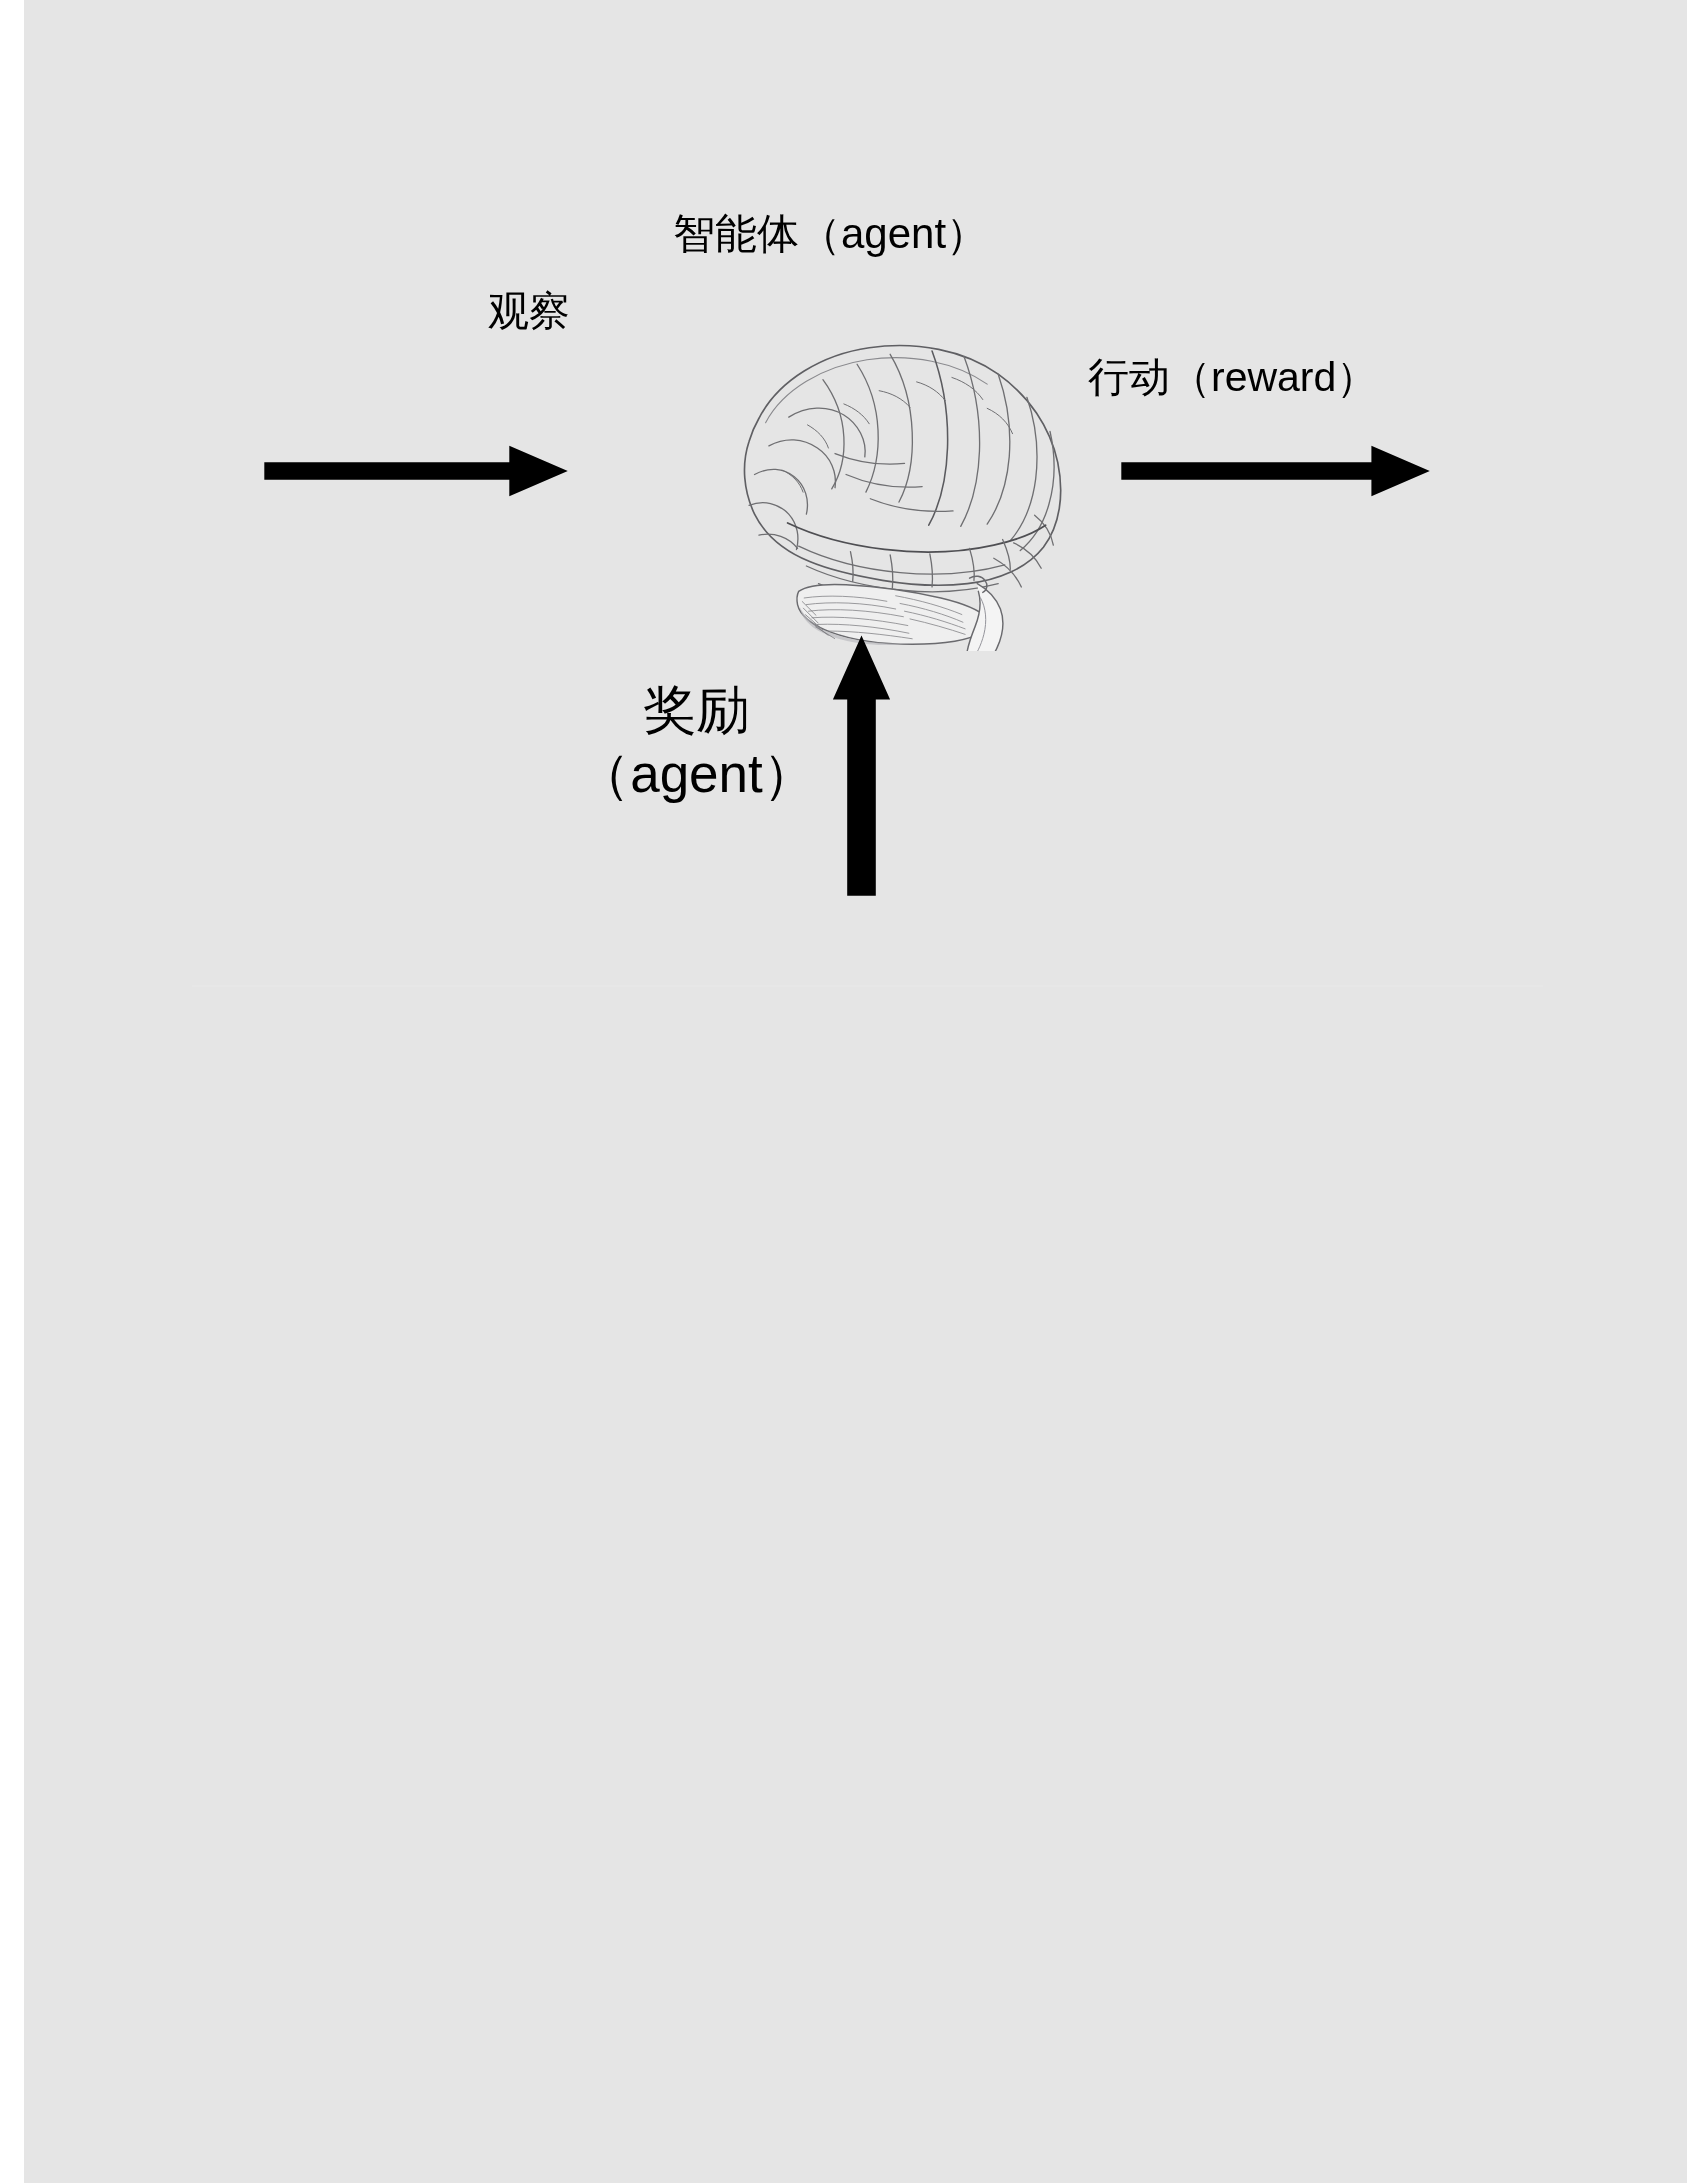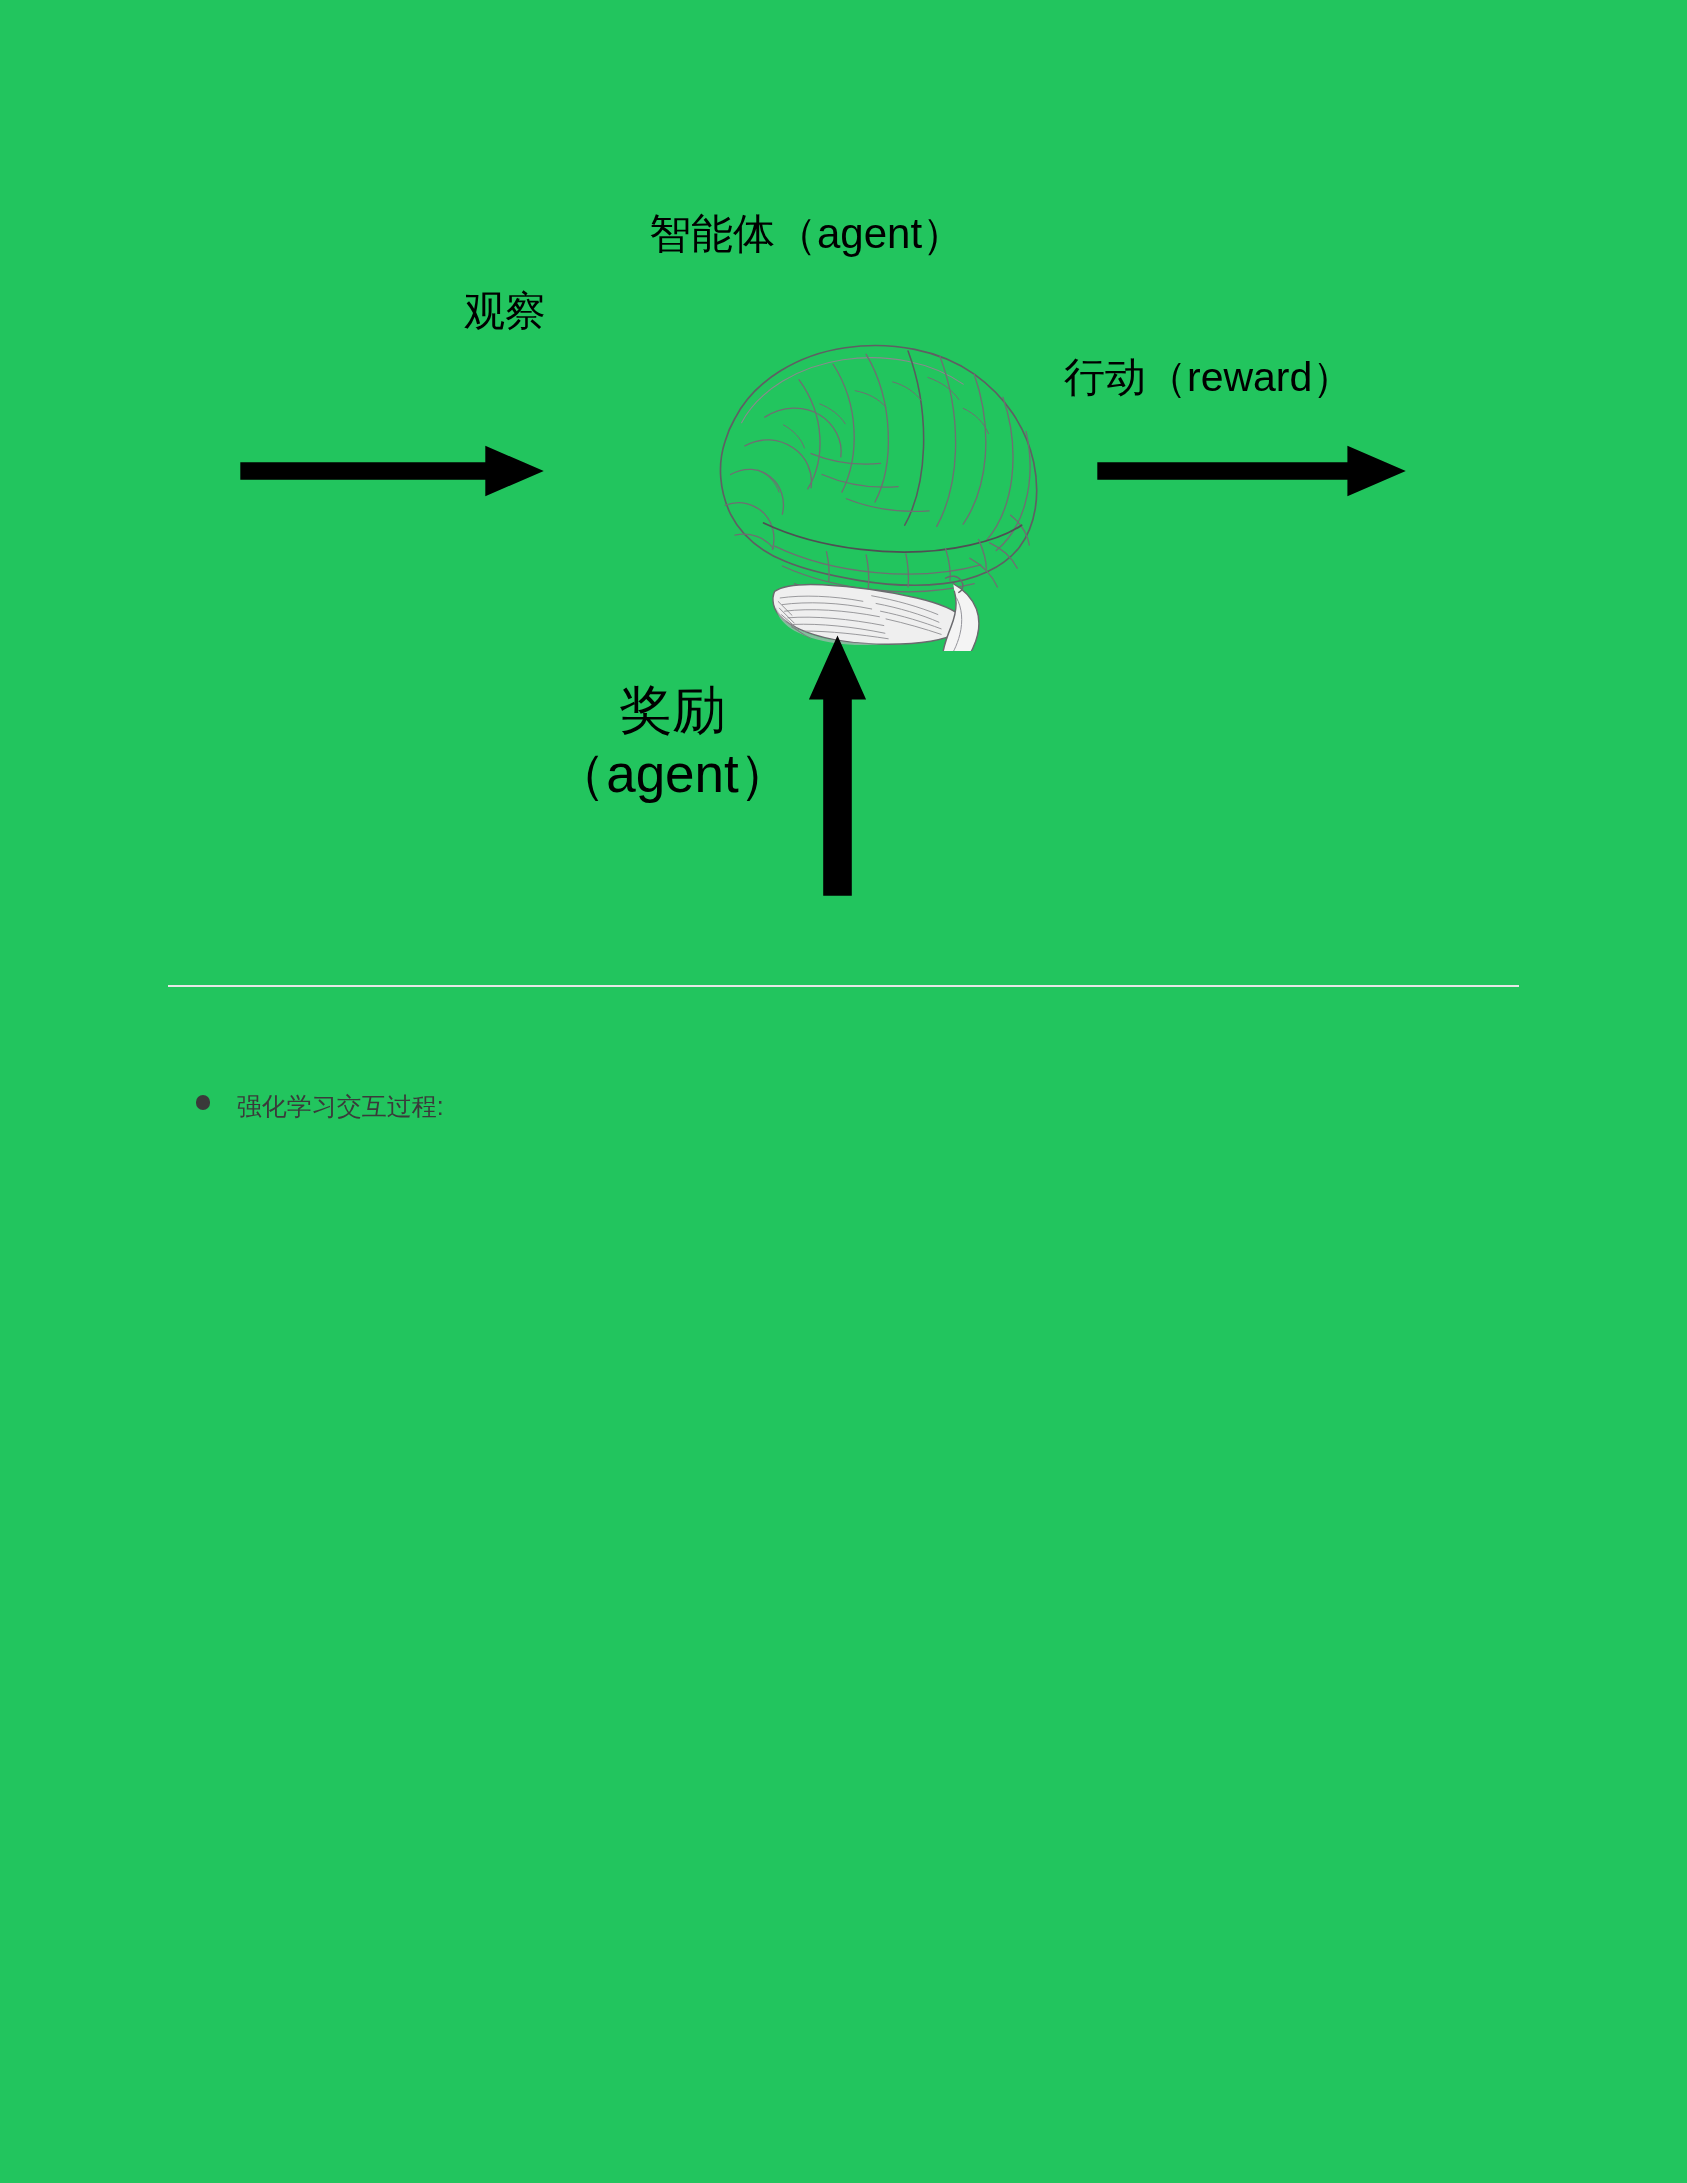--- a/index.html
+++ b/index.html
@@ -12,21 +12,22 @@
     height: 2183px;
     position: relative;
     font-family: "Liberation Sans", "DejaVu Sans", sans-serif;
     color: #000000;
     overflow: hidden;
   }
 
   .page {
     position: absolute;
     inset: 0;
-    background: #22c55e;
+    background: #e5e5e5;
+    margin-left: 24px;
   }
 
   
   .diagram {
     position: absolute;
     left: 0;
     top: 0;
     width: 1687px;
     height: 937px;
   }
@@ -276,21 +277,15 @@
       <polygon points="6,44 460,44 460,14 566,60 460,106 460,76 6,76" fill="#000000"></polygon>
     </svg>
 
     <svg class="arrow-rew" viewBox="0 0 140 490" preserveAspectRatio="none">
       <polygon points="70,12 122,128 96,128 96,484 44,484 44,128 18,128" fill="#000000"></polygon>
     </svg>
   </div>
 
   <div class="divider"></div>
 
-  <div class="bullet-list">
-    <div class="bullet-row">
-      <span class="bullet-dot"></span>
-      <span class="bullet-text">强化学习交互过程:</span>
-    </div>
-  </div>
 
 </div>
 
 
 </body></html>

